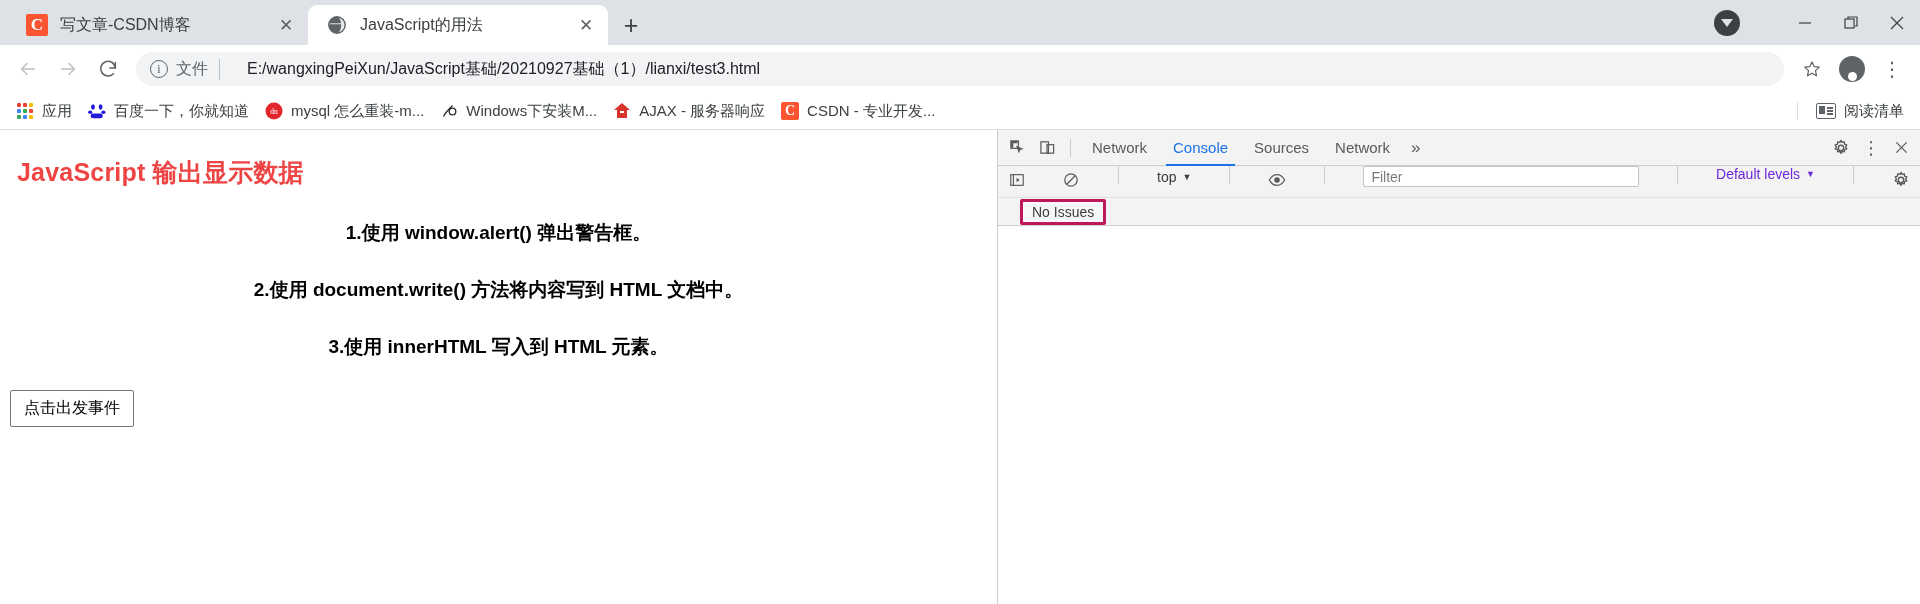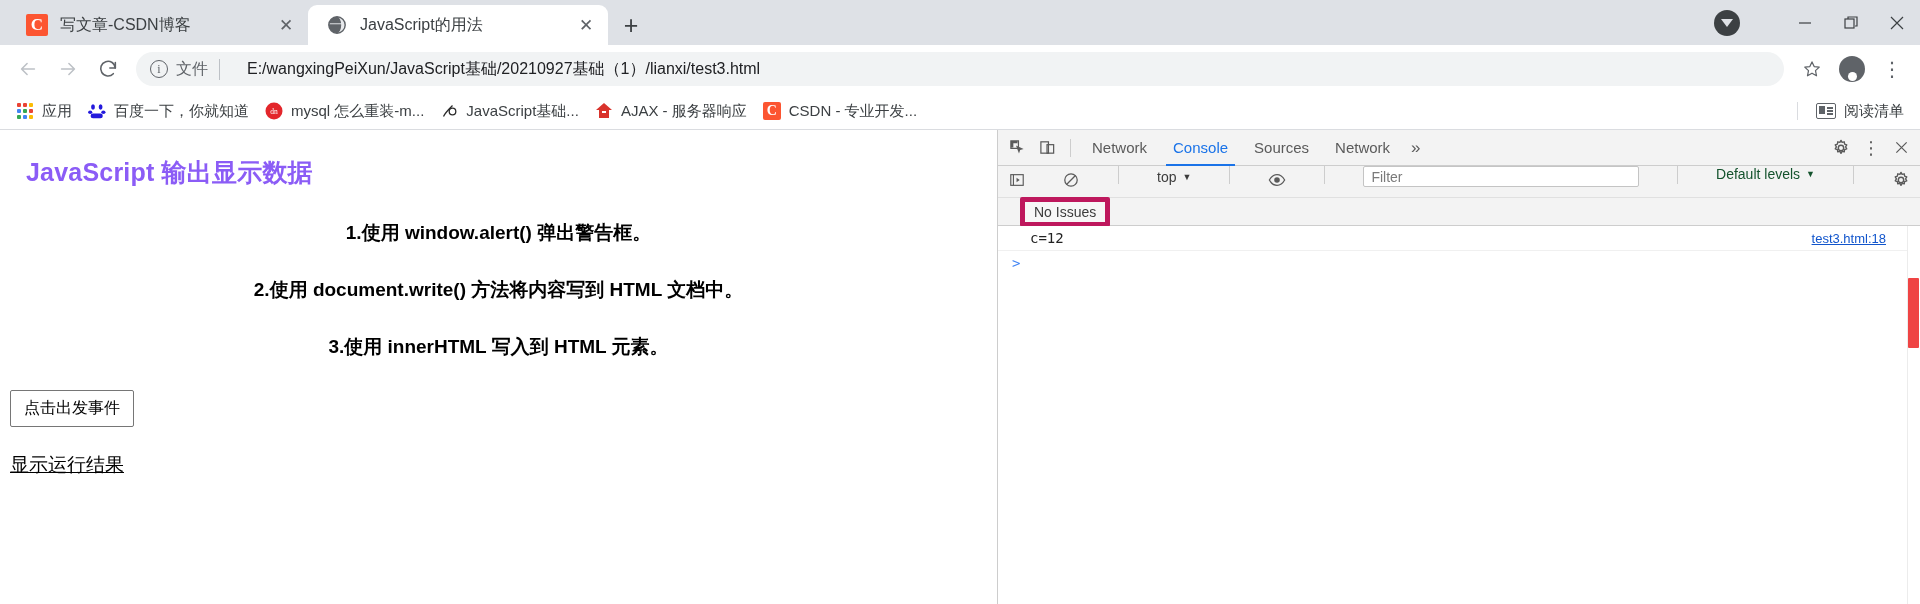--- a/index.html
+++ b/index.html
@@ -239,22 +239,22 @@
     flex: 0 0 997px;
     background: #fff;
     padding: 0 10px;
     position: relative;
     overflow: hidden;
     font-family: "Liberation Sans", "DejaVu Sans", sans-serif;
   }
   .page h1 {
     font-size: 25px;
     font-weight: bold;
-    color: #8b5cf6;
-    margin: 26px 0 0 16px;
+    color: #ef4444;
+    margin: 26px 0 0 7px;
     letter-spacing: .2px;
   }
   .page p {
     font-size: 19px;
     font-weight: bold;
     color: #000;
     margin: 31px 0 0 0;
     text-align: center;
   }
   .trigger-btn {
@@ -355,36 +355,36 @@
     font-size: 14px;
     color: #7a7a7a;
     display: flex;
     align-items: center;
     min-width: 40px;
   }
   .levels {
     display: flex;
     align-items: center;
     font-size: 14px;
-    color: #14532d;
+    color: #6d28d9;
     padding: 0 6px;
     white-space: nowrap;
   }
   .levels .caret { margin-left: 6px; font-size: 9px; }
 
   .issues-row {
     height: 28px;
     background: #f3f3f3;
     display: flex;
     align-items: center;
     padding-left: 22px;
     border-bottom: 1px solid #cdcdcd;
   }
   .issues-btn {
-    border: 5px solid #be185d;
+    border: 3px solid #be185d;
     background: #f7f7f7;
     border-radius: 2px;
     font-size: 14px;
     color: #3c3c3c;
     padding: 2px 9px;
     white-space: nowrap;
   }
   .console-body {
     flex: 1;
     background: #fff;
@@ -567,21 +567,21 @@
     <span>mysql 怎么重装-m...</span>
   </div>
 
   <div class="bm">
     <span class="bm-ico">
       <svg width="18" height="18" viewBox="0 0 18 18">
         <path d="M3.5 14.5 C5 11 8 8 12.5 3.5" stroke="#2b2b2b" stroke-width="1.3" fill="none"></path>
         <circle cx="12.5" cy="9.5" r="3.3" fill="none" stroke="#2b2b2b" stroke-width="1.3"></circle>
       </svg>
     </span>
-    <span>JavaScript基础...</span>
+    <span>Windows下安装M...</span>
   </div>
 
   <div class="bm">
     <span class="bm-ico">
       <svg width="18" height="18" viewBox="0 0 18 18">
         <path d="M9 1 L17 8 L14 8 L14 16 L4 16 L4 8 L1 8 Z" fill="#d9332c"></path>
         <path d="M7 9 h4 v2 h-4z" fill="#fff"></path>
       </svg>
     </span>
     <span>AJAX - 服务器响应</span>
@@ -604,21 +604,20 @@
 </div>
 
 <div class="viewport">
 
   <div class="page">
     <h1>JavaScript 输出显示数据</h1>
     <p>1.使用 window.alert() 弹出警告框。</p>
     <p>2.使用 document.write() 方法将内容写到 HTML 文档中。</p>
     <p>3.使用 innerHTML 写入到 HTML 元素。</p>
     <button class="trigger-btn">点击出发事件</button>
-    <a class="result-link" href="#">显示运行结果</a>
   </div>
 
   <div class="devtools">
 
     <div class="dt-tabbar">
       <div class="dt-iconbtn">
         <svg width="17" height="17" viewBox="0 0 18 18">
           <path d="M2 2 h7 v2.6 H4.6 V9 H2 Z" fill="#5a5a5a"></path>
           <path d="M2 2 h8 v8 h-8z" fill="none" stroke="#5a5a5a" stroke-width="1.3"></path>
           <path d="M7.4 7 L15.5 10.6 L11.8 11.7 L10.6 15.4 Z" fill="#5a5a5a"></path>
@@ -693,26 +692,14 @@
           <circle cx="10" cy="10" r="3" fill="none" stroke="#5a5a5a" stroke-width="1.6"></circle>
           <path d="M10 1.5 l1.2 2.2 2.4-.6 .4 2.5 2.4 .9 -1.3 2.2 1.3 2.2 -2.4 .9 -.4 2.5 -2.4-.6 -1.2 2.2 -1.2-2.2 -2.4 .6 -.4-2.5 -2.4-.9 1.3-2.2 -1.3-2.2 2.4-.9 .4-2.5 2.4 .6z" fill="none" stroke="#5a5a5a" stroke-width="1.5" stroke-linejoin="round"></path>
         </svg>
       </div>
     </div>
 
     <div class="issues-row">
       <div class="issues-btn">No Issues</div>
     </div>
 
-    <div class="console-body">
-      <div class="log-row">
-        <span class="log-msg">c=12</span>
-        <span class="log-src">test3.html:18</span>
-      </div>
-      <div class="prompt-row">
-        <span class="prompt-caret">&gt;</span>
-      </div>
-      <div class="dt-scrollbar">
-        <div class="dt-scroll-thumb"></div>
-      </div>
-    </div>
   </div>
 </div>
 
 </body></html>

